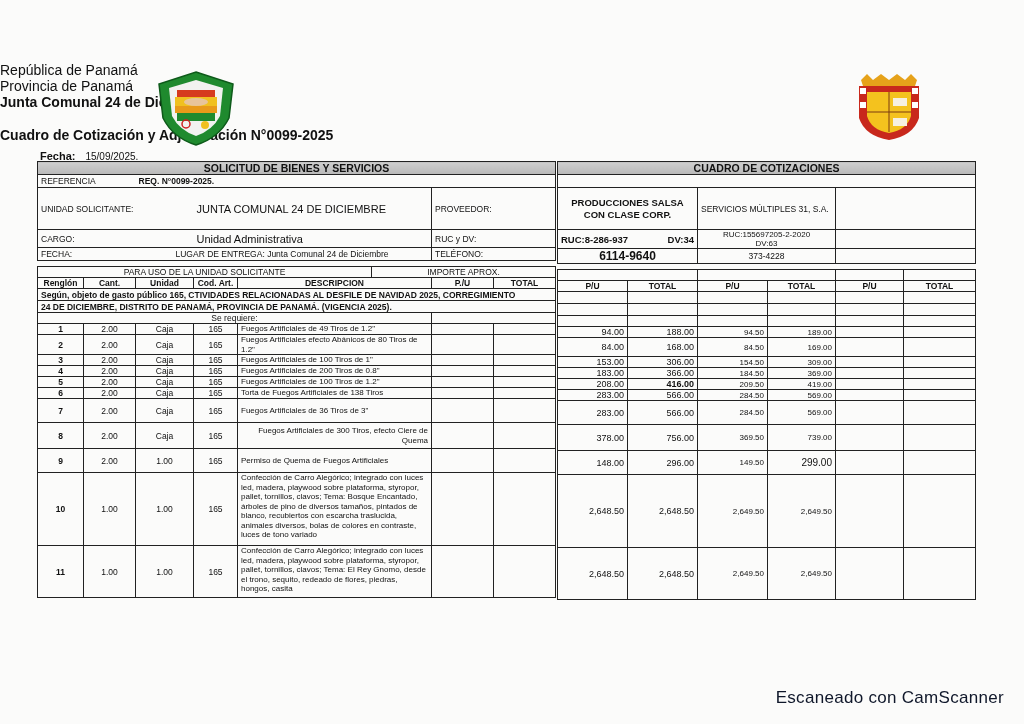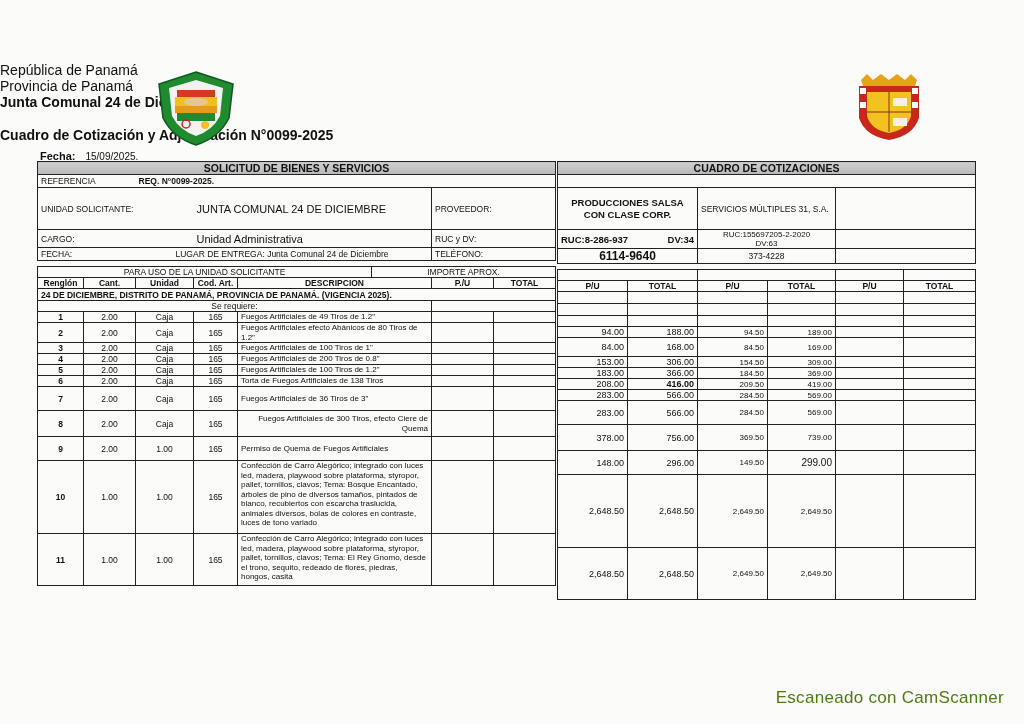--- a/index.html
+++ b/index.html
@@ -22,21 +22,21 @@
   td { border: 1px solid #222; font-size: 8.5px; padding: 0 3px; overflow: hidden; white-space: nowrap; }
   .lt { left: 37px; top: 161px; width: 518px; }
   .rt { left: 557px; top: 161px; width: 418px; }
   .shaded { background: linear-gradient(#cfcfcf, #b8b8b8); font-weight: bold; text-align: center; font-size: 10.5px; }
   .c { text-align: center; }
   .r { text-align: right; }
   .b { font-weight: bold; }
   .wrap { white-space: normal; line-height: 10px; }
   .big { font-size: 11px; }
 
-  .camscanner { position: absolute; right: 20px; top: 688px; font-size: 17px; color: #4d7c0f; letter-spacing: 0.3px; }
+  .camscanner { position: absolute; right: 20px; top: 688px; font-size: 17px; color: #0f172a; letter-spacing: 0.3px; }
 </style>
 </head>
 <body>
 
 <div class="header">
   <div class="l1">República de Panamá</div>
   <div class="l2">Provincia de Panamá</div>
   <div class="l3">Junta Comunal 24 de Diciembre</div>
   <div class="title">Cuadro de Cotización y Adjudicación N°0099-2025</div>
 </div>
@@ -115,20 +115,23 @@
   <tr style="height:11px">
     <td class="c b">Renglón</td>
     <td class="c b">Cant.</td>
     <td class="c b">Unidad</td>
     <td class="c b">Cod. Art.</td>
     <td class="c b" colspan="2">DESCRIPCION</td>
     <td class="c b">P./U</td>
     <td class="c b">TOTAL</td>
   </tr>
   <tr style="height:12px">
+    <td colspan="8" class="b">Según, objeto de gasto público 165, CTIVIDADES RELACIONADAS AL DESFILE DE NAVIDAD 2025, CORREGIMIENTO</td>
+  </tr>
+  <tr style="height:12px">
     <td colspan="8" class="b">24 DE DICIEMBRE, DISTRITO DE PANAMÁ, PROVINCIA DE PANAMÁ. (VIGENCIA 2025).</td>
   </tr>
   <tr style="height:11px">
     <td colspan="6" class="c">Se requiere:</td>
     <td colspan="2"></td>
   </tr>
   </tbody>
     <tbody id="left-items">
       <tr style="height: 11px;">
         <td class="c b">1</td>

